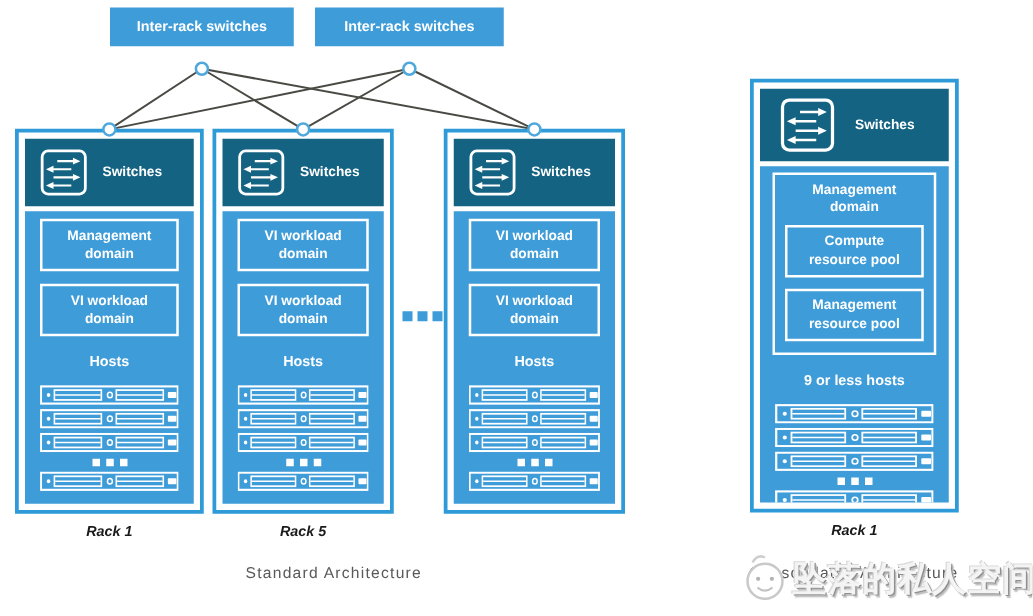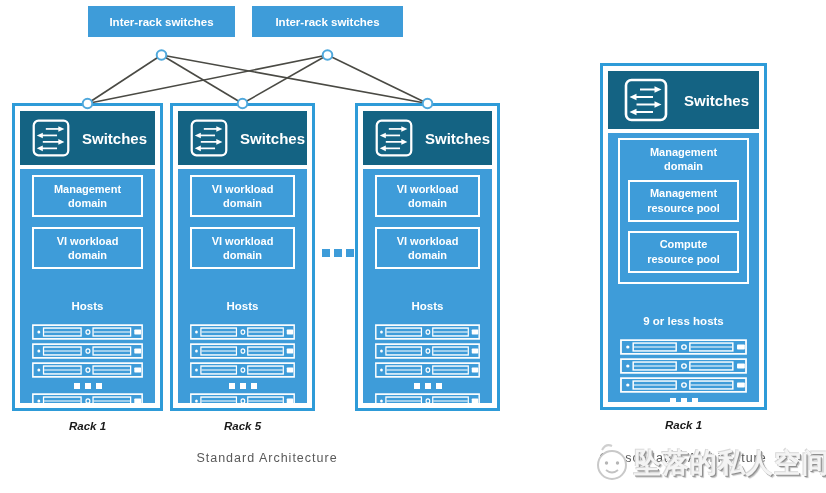--- a/index.html
+++ b/index.html
@@ -36,21 +36,21 @@
     display: flex; flex-direction: column;
     overflow: hidden;
   }
   .rack.std  { height: 308px; }
   .rack.cons { height: 347px; }
   .rack-header {
     background: var(--dark-teal);
     height: 54px; flex: none;
     display: flex; align-items: center;
     padding-left: 12px; gap: 12px;
-    color: #fff; font-size: 15px; font-weight: 700;
+    color: #fff; font-size: 11px; font-weight: 700;
   }
   .rack.cons .rack-header { height: 58px; padding-left: 16px; gap: 16px; }
   .sw-icon { width: 38px; height: 38px; flex: none; }
   .rack.cons .sw-icon { width: 44px; height: 44px; }
   .rack-body {
     background: var(--light-blue);
     margin-top: 4px; flex: 1;
     display: flex; flex-direction: column;
     padding: 0 10px 6px;
     overflow: hidden;
@@ -62,21 +62,21 @@
     margin: 6px 2px 0;
     display: flex; align-items: center; justify-content: center;
     text-align: center;
     color: #fff; font-size: 11px; font-weight: 700; line-height: 1.3;
     padding: 2px 12px;
   }
   .domain-box + .domain-box { margin-top: 10px; }
   .hosts-label {
     text-align: center; color: #fff;
     font-size: 11.5px; font-weight: 700;
-    margin: 31px 0 9px; flex: none;
+    margin: 15px 0 9px; flex: none;
   }
   .host-rows { padding: 0 2px; }
   .host-row { display: block; width: 100%; height: 16px; margin: 3px 0; }
   .mini-dots { display: flex; justify-content: center; gap: 5px; margin: 5px 0 4px; }
   .mini-dots i { width: 6px; height: 6px; background: #fff; display: block; }
   .rack-label {
     margin-top: 9px; text-align: center;
     color: #1a1a1a; font-size: 11.5px; font-weight: 700; font-style: italic;
   }
   
@@ -297,24 +297,24 @@
       <div class="rack-header">
         <svg class="sw-icon">
             <use href="#sym-switch"></use>
           </svg>
         <span>Switches</span>
       </div>
       <div class="rack-body">
         <div class="mgmt-outer">
           <div class="mgmt-outer-label">Management domain</div>
           <div class="pool-box">
-            <span>Management resource pool</span>
+            <span>Compute resource pool</span>
           </div>
           <div class="pool-box">
-            <span>Compute resource pool</span>
+            <span>Management resource pool</span>
           </div>
         </div>
         <div class="hosts-label">9 or less hosts</div>
         <div class="host-rows">
           <svg class="host-row">
               <use href="#sym-host"></use>
             </svg>
           <svg class="host-row">
               <use href="#sym-host"></use>
             </svg>

